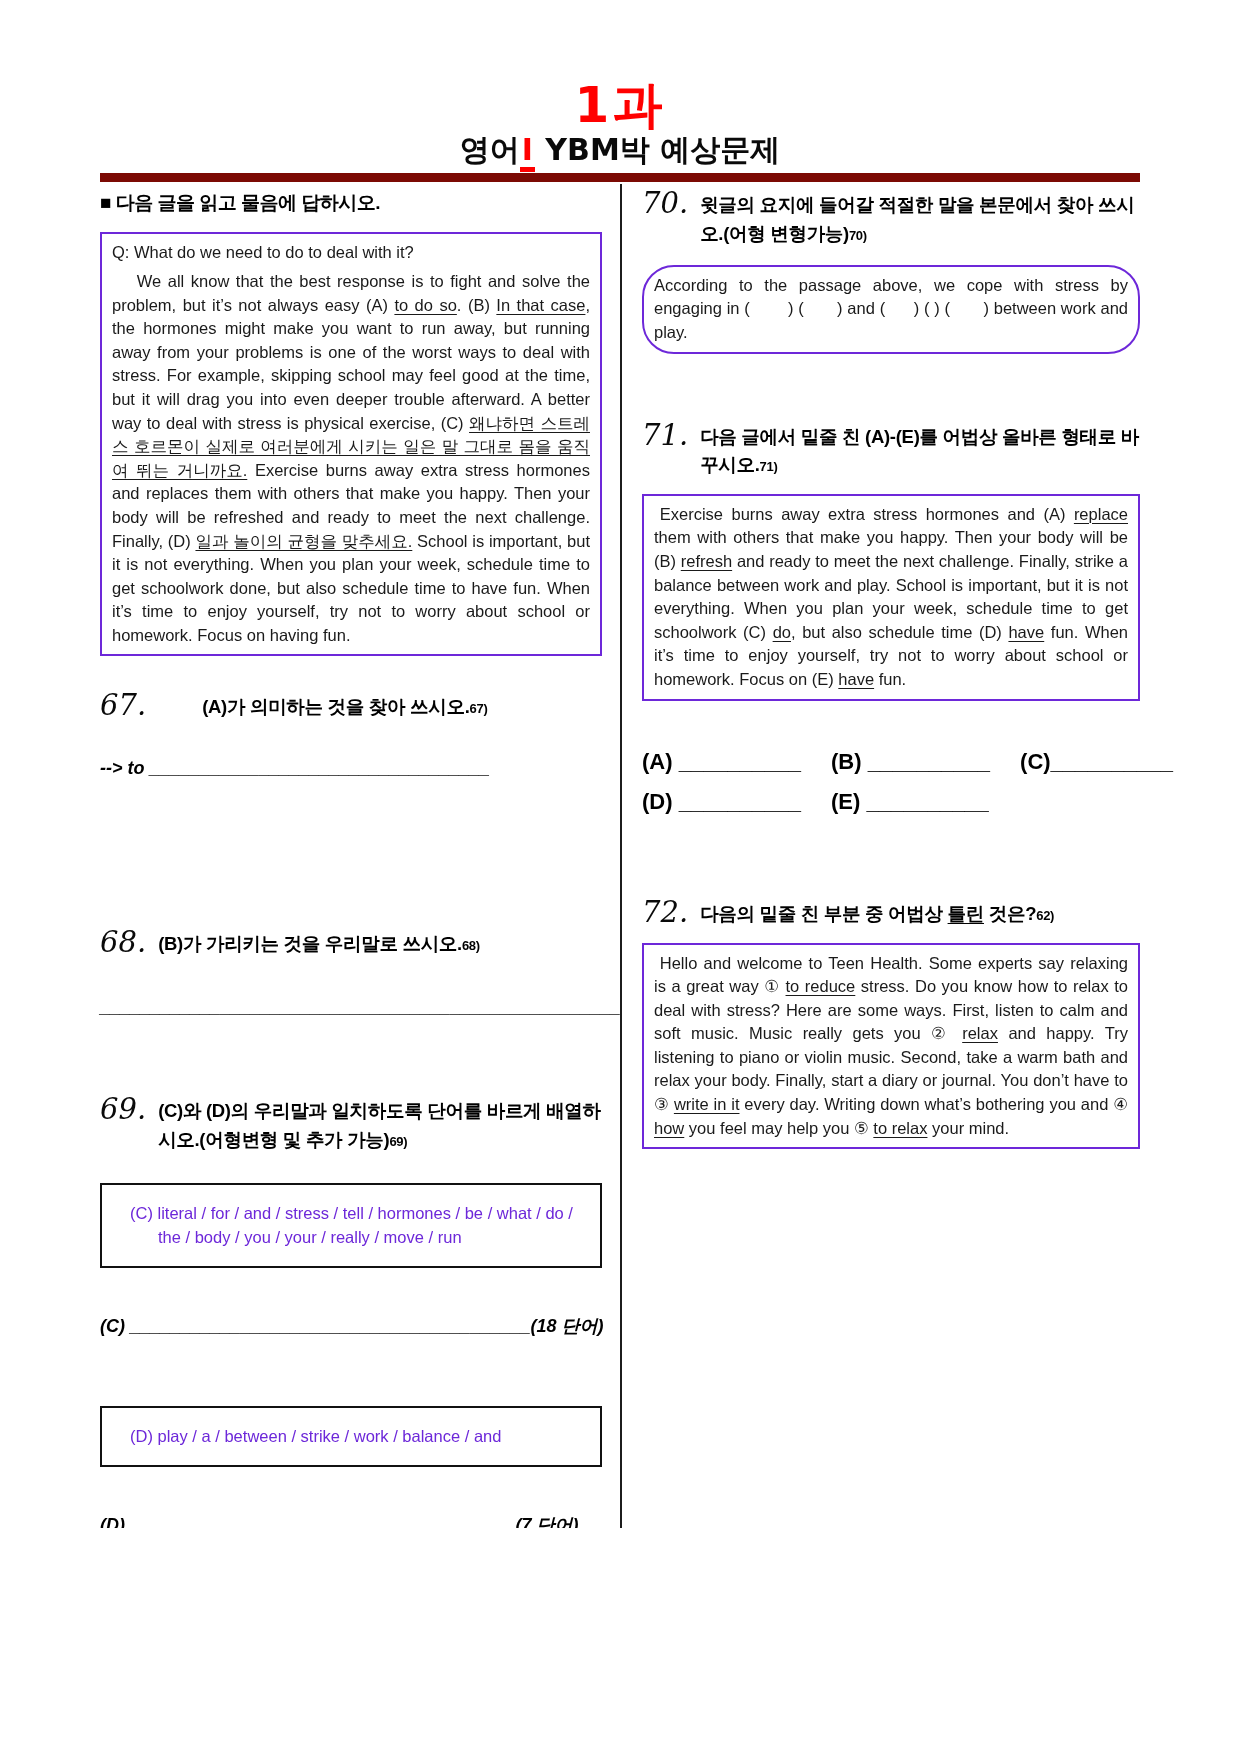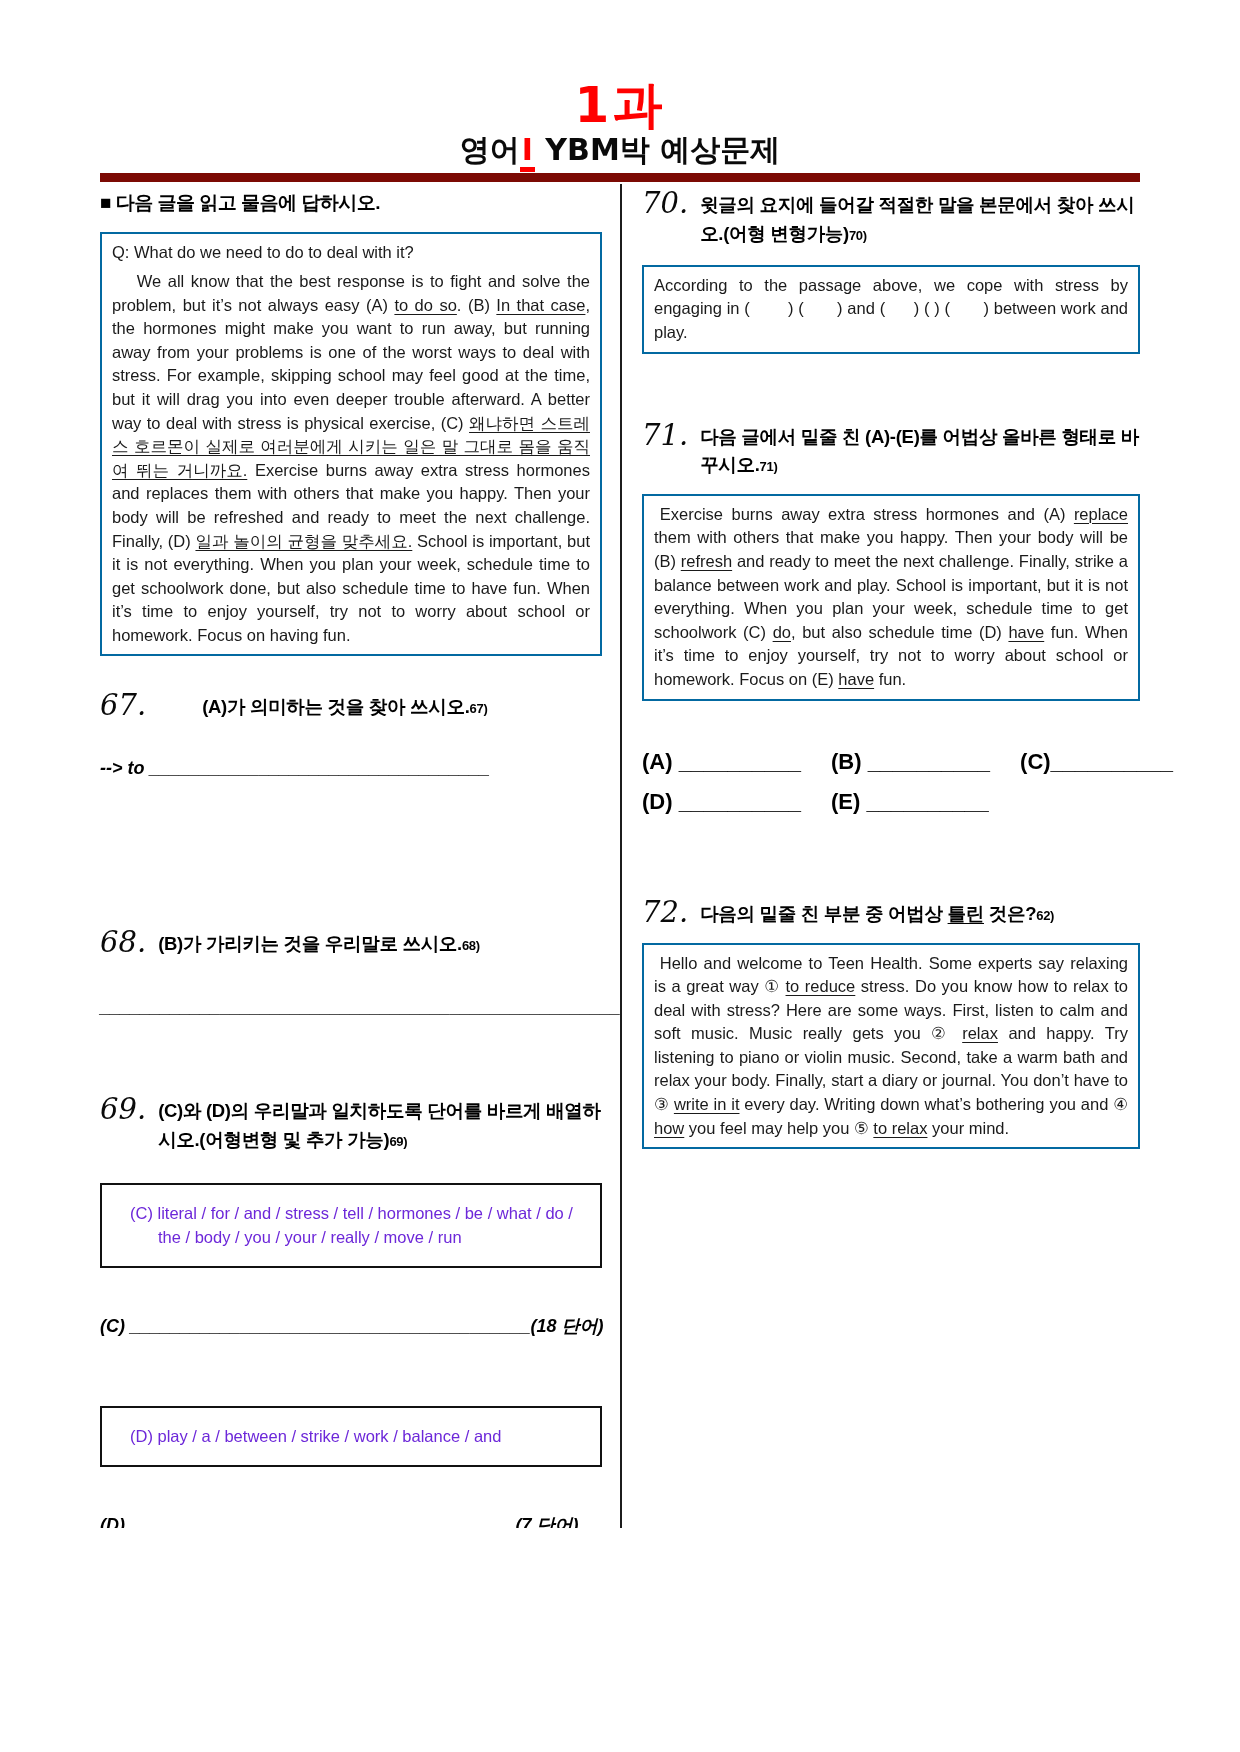--- a/index.html
+++ b/index.html
@@ -16,25 +16,25 @@
 
   
   .columns{position:relative;display:flex;height:1376px;}
   .divider{position:absolute;left:50%;top:2px;bottom:8px;width:2px;background:#1c1c1c;}
   .col{box-sizing:border-box;width:50%;}
   .col-left{padding-right:18px;}
   .col-right{padding-left:22px;}
 
   .section-header{font-weight:bold;font-size:19px;letter-spacing:-0.5px;margin-top:8px;color:#000;}
 
-  .pbox{border:2px solid #0369a1;box-sizing:border-box;padding:7px 10px;font-size:16.5px;line-height:1.43;text-align:justify;margin-top:16px;color:#1a1a1a;}
+  .pbox{border:2px solid #6d28d9;box-sizing:border-box;padding:7px 10px;font-size:16.5px;line-height:1.43;text-align:justify;margin-top:16px;color:#1a1a1a;}
   .pbox .qline{text-align:left;margin-bottom:5px;}
   .pbox .para{text-indent:1.5em;}
   .u{text-decoration:underline;text-underline-offset:3px;text-decoration-thickness:1px;}
-  .pre{white-space:pre-wrap;}
+  .pre{white-space:pre-wrap;border-radius:32px;}
   .ind{text-indent:0.35em;}
 
   .question{display:flex;align-items:flex-start;}
   .qnum{font-family:"DejaVu Serif",serif;font-style:italic;font-size:29px;line-height:1.1;margin-right:12px;color:#0a0a0a;flex:0 0 auto;}
   .qtext{font-weight:bold;font-size:18.5px;line-height:1.55;letter-spacing:-0.3px;padding-top:3px;color:#000;}
   .note{font-size:13px;font-weight:bold;}
 
   .ansline{font-weight:bold;font-size:18px;color:#000;white-space:nowrap;font-style:italic;}
   .bline{font-weight:bold;letter-spacing:0;}
 

